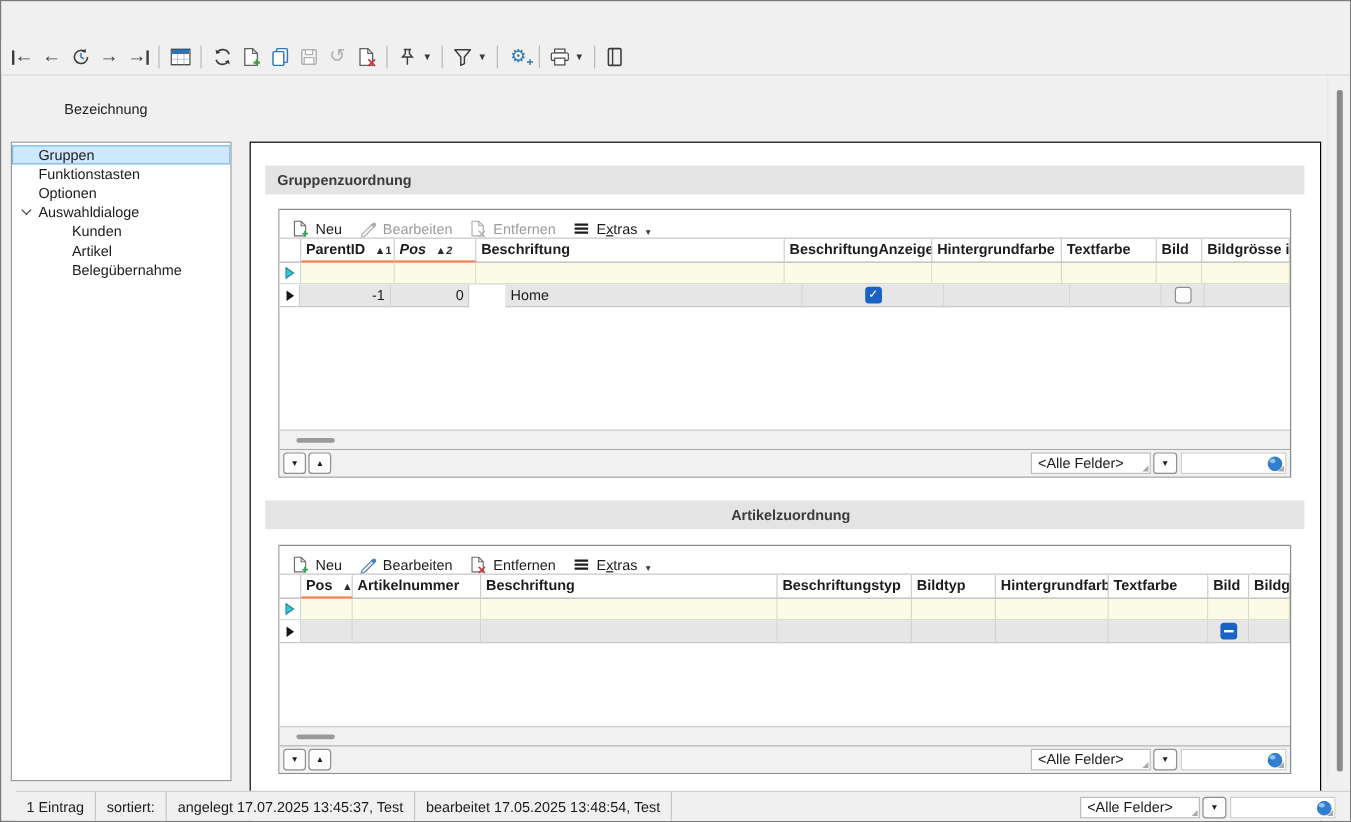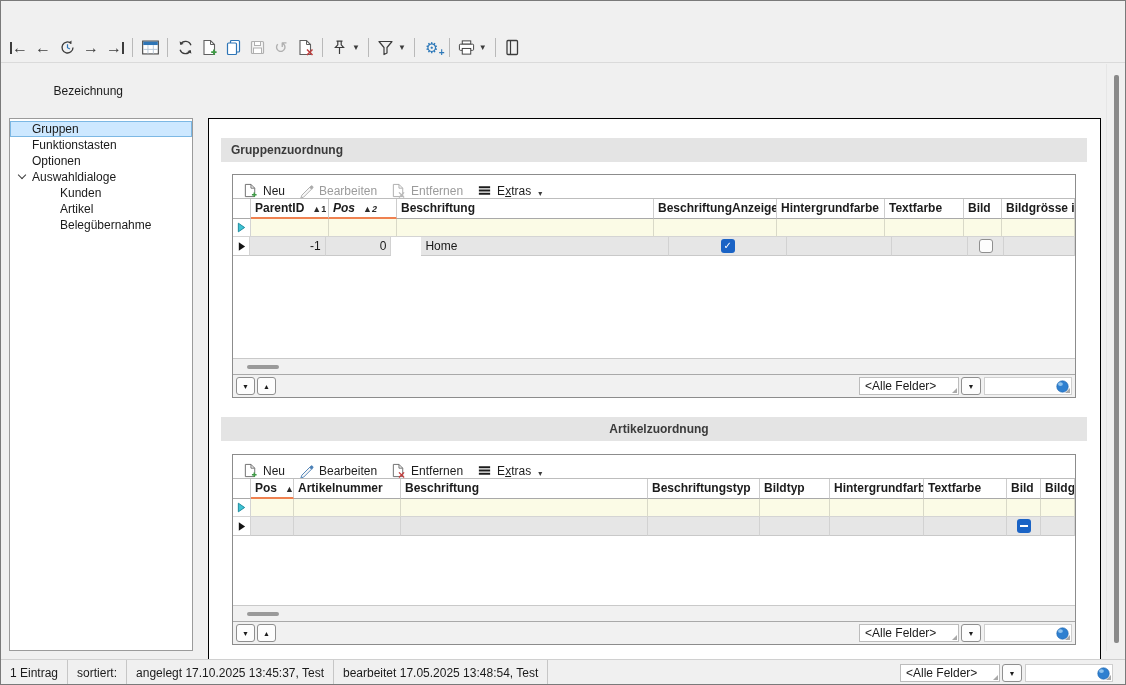--- a/index.html
+++ b/index.html
@@ -85,21 +85,21 @@
   .ffsearch input{position:absolute;left:1px;top:1px;width:70px;height:14px;border:0;font:inherit;background:transparent;padding:0 3px}
   .gl{width:13px;height:13px;display:block}
   .globe{position:absolute;right:2px;top:2px}
   .notch{position:absolute;right:1px;bottom:1px;width:0;height:0;border-left:5px solid transparent;border-bottom:5px solid #a9a9a9}
 
   
   .vscroll{position:absolute;left:1105px;top:63px;width:19px;height:587px;background:#f0f0f0;border-left:1px solid #e6e6e6}
   .vthumb{position:absolute;left:7px;top:11px;width:5px;height:568px;background:#8a8a8a;border-radius:2px}
 
   
-  .statusbar{position:absolute;left:0;right:0;top:658px;height:27px;background:#f0f0f0;border-top:1px solid #d0d0d0;display:flex;align-items:stretch}
+  .statusbar{position:absolute;left:12px;right:0;top:658px;height:27px;background:#f0f0f0;border-top:1px solid #d0d0d0;display:flex;align-items:stretch}
   .scell{border-right:1px solid #c6c6c6;display:flex;align-items:center;padding:0 9px;white-space:nowrap;color:#1b1b1b}
   .statusbar .filterbar{align-self:center;margin-right:12px}
 </style>
 </head>
 <body>
 
 <div class="window">
 
 
   <div class="toolbar">
@@ -473,21 +473,21 @@
       </div>
   </div>
 
   <div class="vscroll">
     <div class="vthumb"></div>
   </div>
 
   <div class="statusbar" id="statusbar">
       <div class="scell">1 Eintrag</div>
       <div class="scell">sortiert:</div>
-      <div class="scell">angelegt 17.10.2025 13:45:37, Test</div>
+      <div class="scell">angelegt 17.07.2025 13:45:37, Test</div>
       <div class="scell">bearbeitet 17.05.2025 13:48:54, Test</div>
       <div class="fspacer"></div>
       <div class="filterbar">
         <div class="ffbox"><span>&lt;Alle Felder&gt;</span><span class="notch"></span></div>
         <button class="ffdrop">▼</button>
         <div class="ffsearch">
           <input style="">
           <span class="notch"></span>
           <span class="globe">
             <svg class="gl" viewBox="0 0 14 14">

